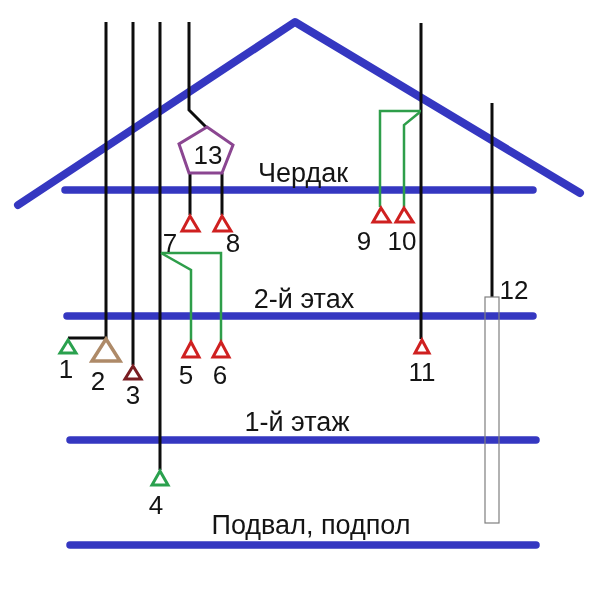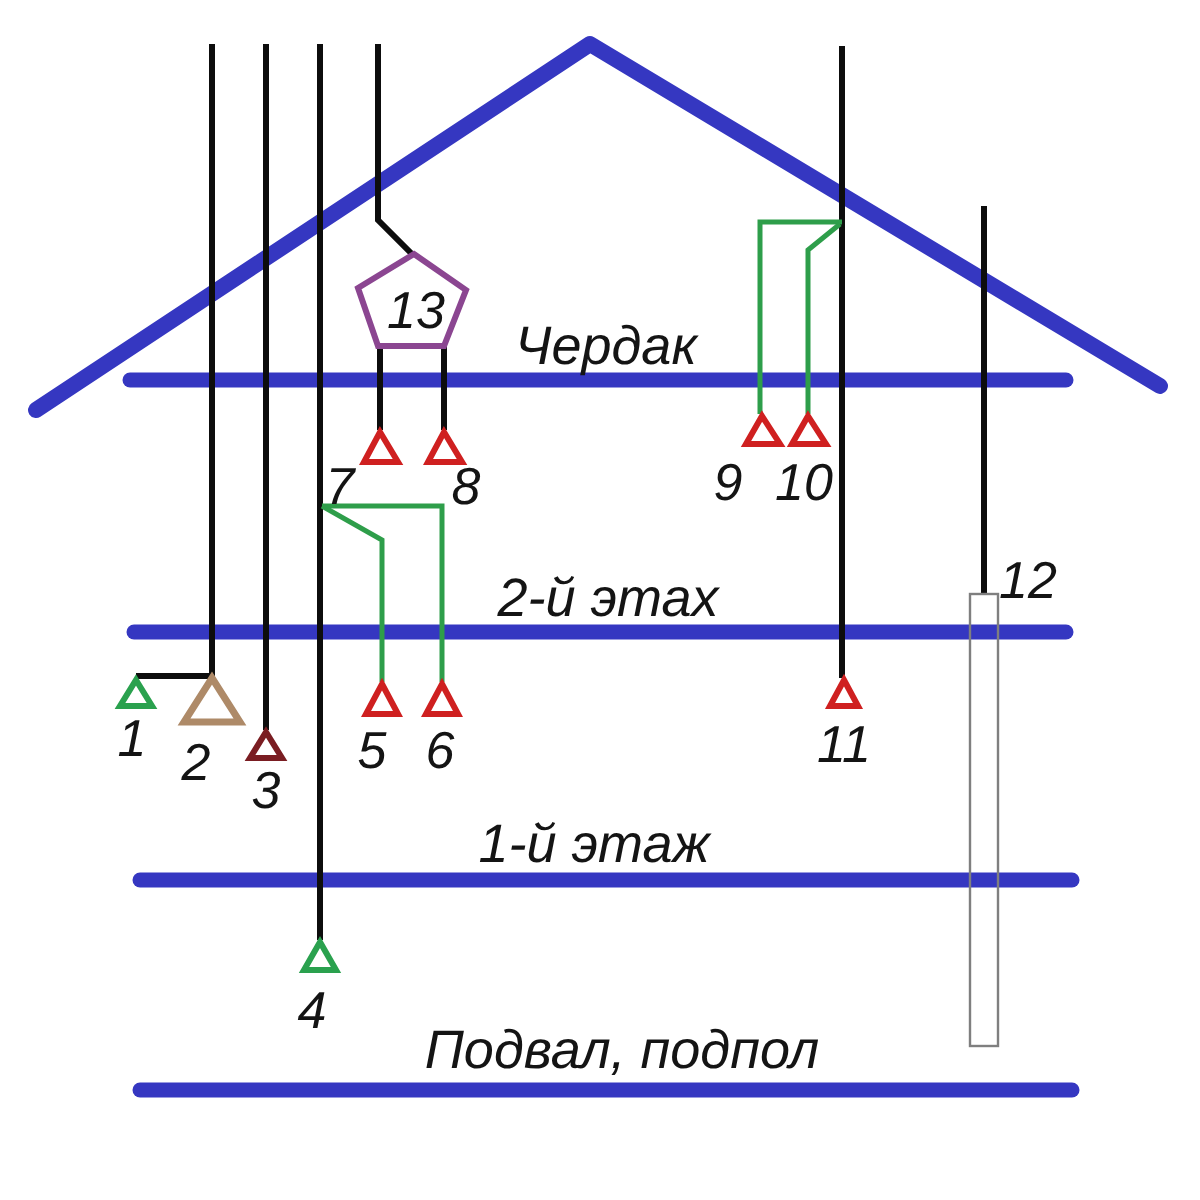--- a/index.html
+++ b/index.html
@@ -8,21 +8,20 @@
     background: #ffffff;
     width: 600px;
     height: 600px;
     overflow: hidden;
   }
   .stage {
     position: relative;
     width: 600px;
     height: 600px;
     background: #ffffff;
-    font-style: italic;
   }
   svg { display: block; }
 
   .structure-line {
     stroke: var(--structure, #3537c1);
     stroke-width: 7.5;
     stroke-linecap: round;
     fill: none;
   }
   .roof {

